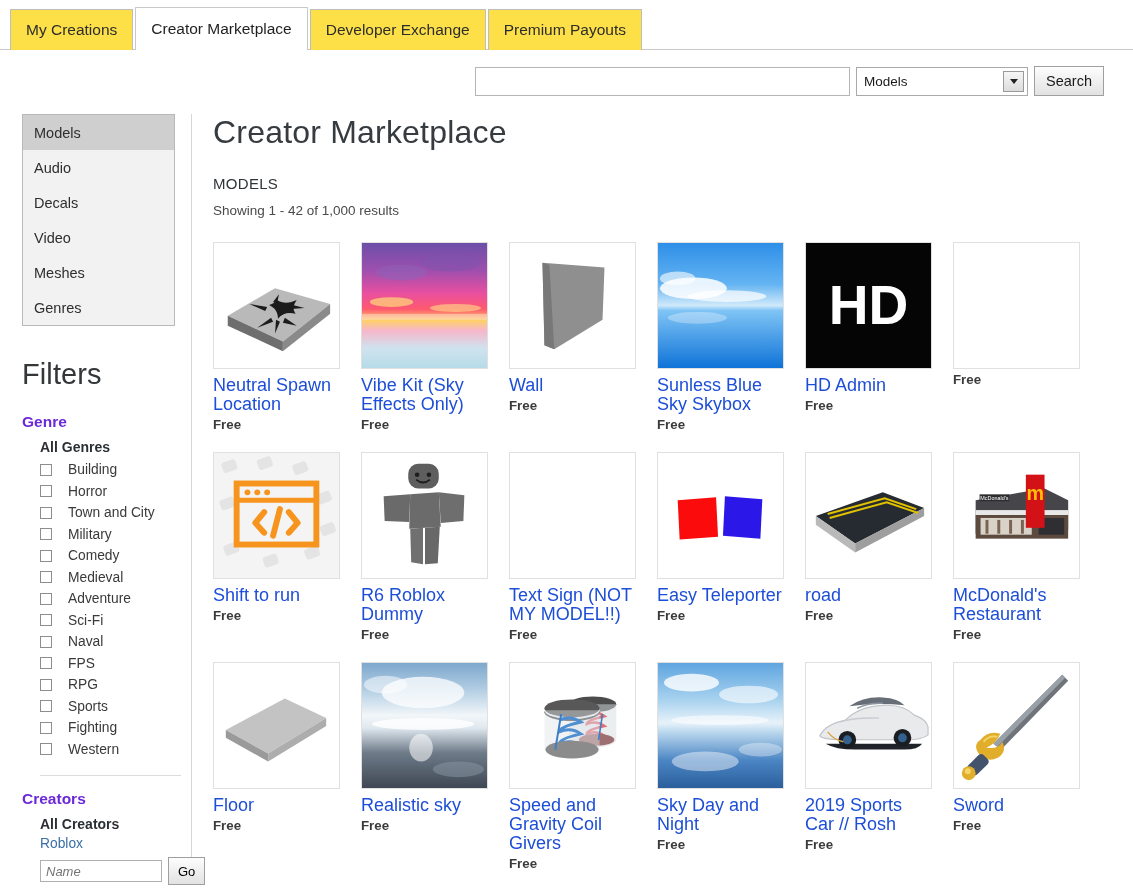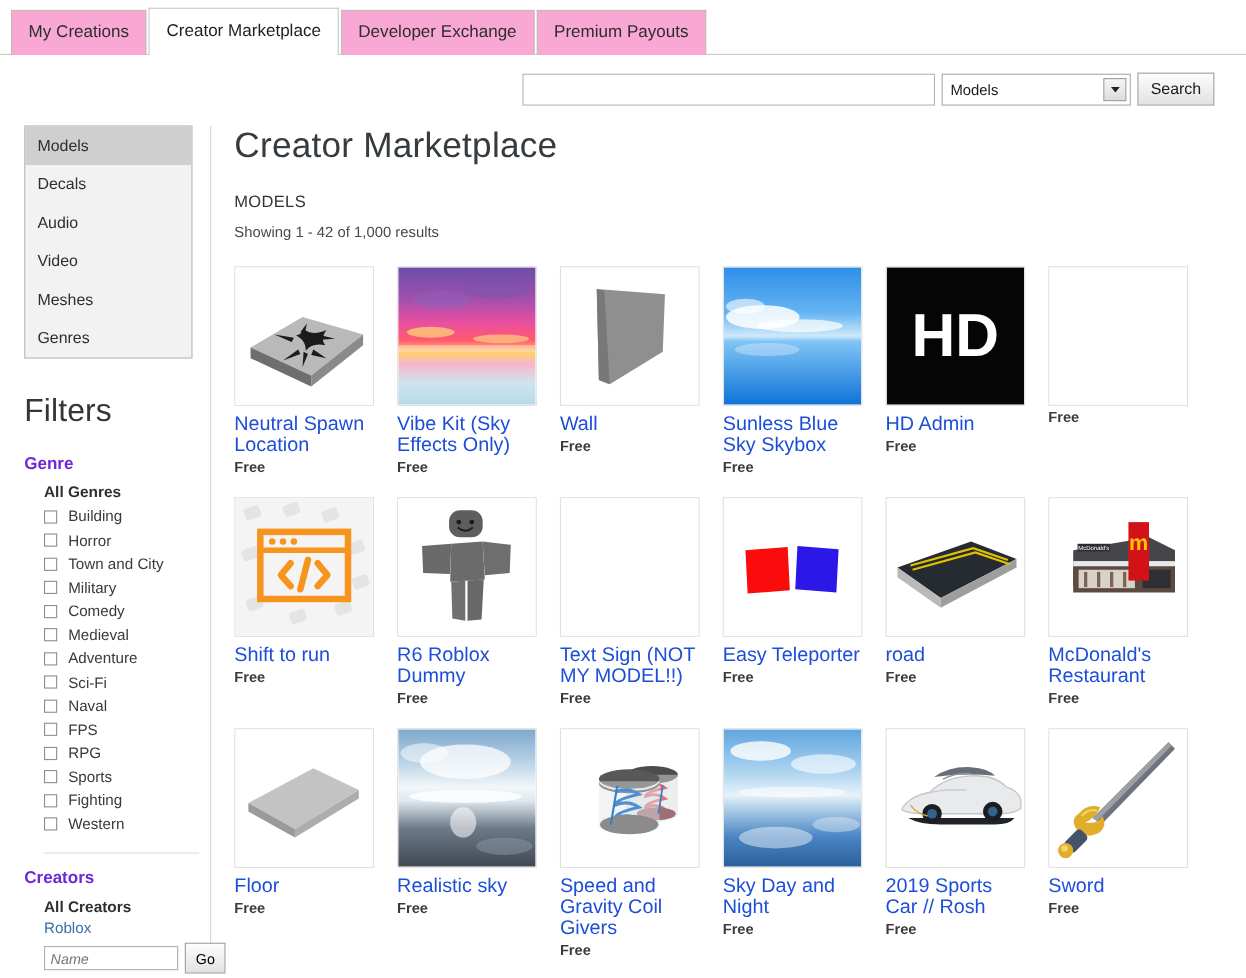--- a/index.html
+++ b/index.html
@@ -18,21 +18,21 @@
     position: relative;
     height: 50px;
     border-bottom: 1px solid #c9c9c9;
     padding-left: 10px;
     display: flex;
     align-items: flex-end;
     background: #ffffff;
   }
   .tab {
     height: 41px;
-    background: #f9a8d4;
+    background: #fde047;
     border: 1px solid #bdbdbd;
     border-bottom: none;
     margin-right: 2px;
     padding: 0 15px;
     display: flex;
     align-items: center;
     font-size: 15.5px;
     color: #2d2d2d;
     cursor: pointer;
     position: relative;
@@ -153,21 +153,21 @@
     font-weight: bold;
     color: #2b2f33;
     padding-left: 18px;
     margin-bottom: 4px;
   }
   .chk-list { padding-left: 18px; }
   .chk-row {
     display: flex;
     align-items: center;
     height: 21.5px;
-    gap: 10px;
+    gap: 16px;
     cursor: pointer;
   }
   .chk-box {
     width: 12px; height: 12px;
     border: 1px solid #8d8d8d;
     background: #fff;
     flex: 0 0 12px;
   }
   .chk-label { font-size: 13.8px; color: #3a3a3a; }
   .filter-divider {
@@ -287,24 +287,24 @@
 </div>
 
 <div class="layout">
 
   <div class="sidebar">
     <div class="catnav">
         <div class="catnav-item active">
           <span>Models</span>
         </div>
         <div class="catnav-item">
+          <span>Audio</span>
+        </div>
+        <div class="catnav-item">
           <span>Decals</span>
-        </div>
-        <div class="catnav-item">
-          <span>Audio</span>
         </div>
         <div class="catnav-item">
           <span>Video</span>
         </div>
         <div class="catnav-item">
           <span>Meshes</span>
         </div>
         <div class="catnav-item">
           <span>Genres</span>
         </div>

